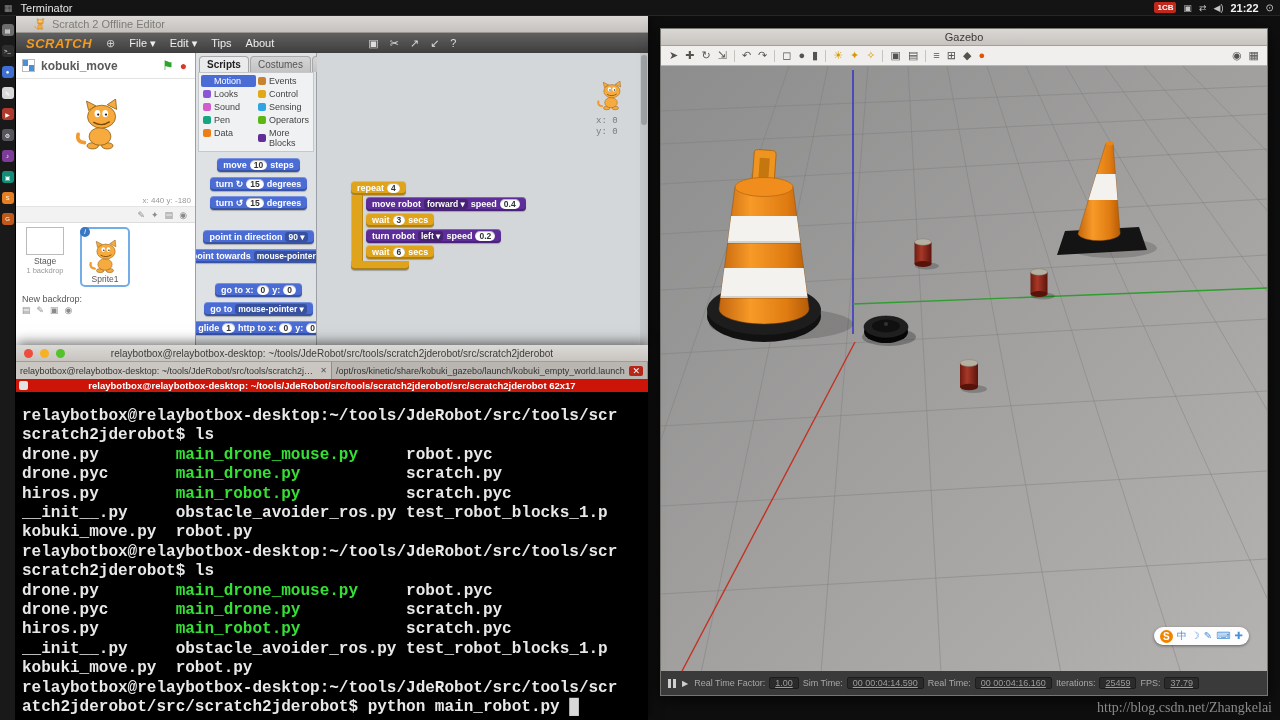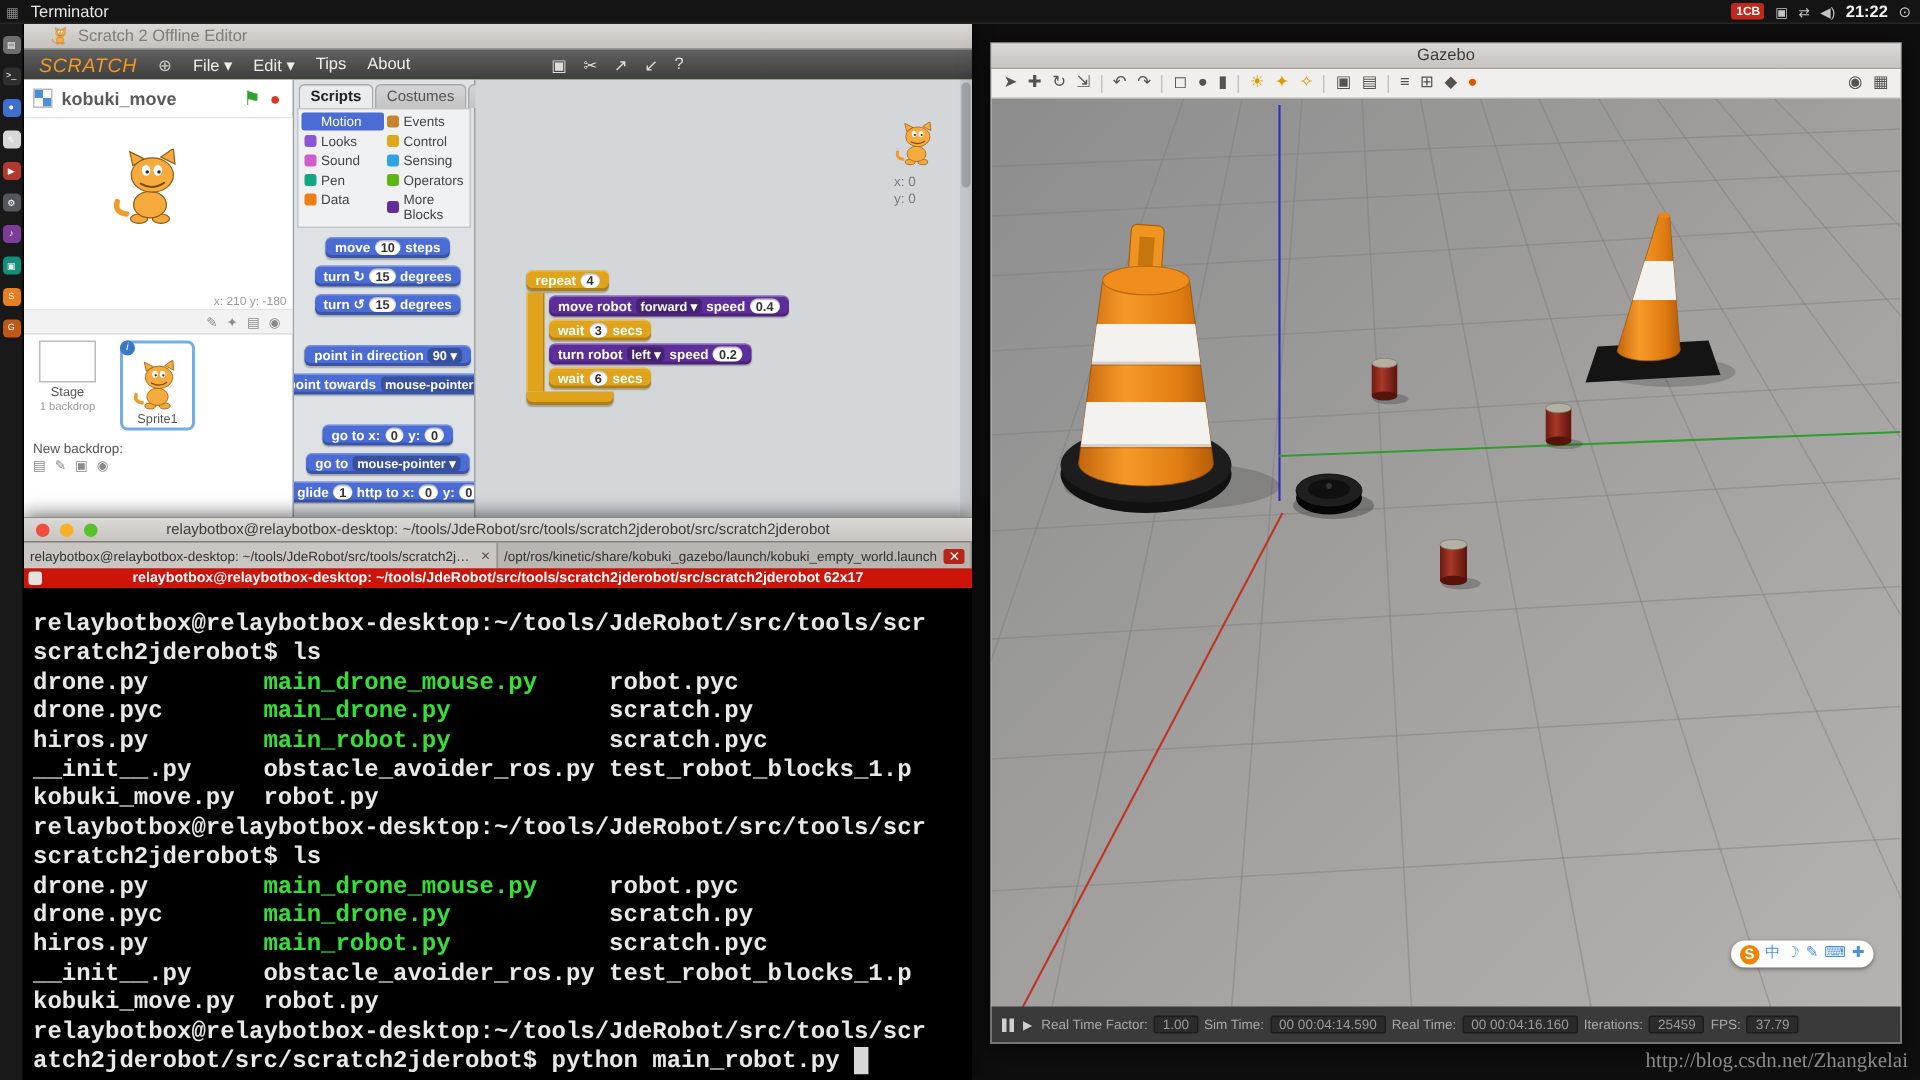--- a/index.html
+++ b/index.html
@@ -27,21 +27,21 @@
 
   
   #scratch{position:absolute;left:16px;top:16px;width:632px;height:329px;background:#b8bcc0;
     box-shadow:2px 2px 10px rgba(0,0,0,.55);z-index:10;}
   .sc-titlebar{height:17px;background:linear-gradient(#dbd9d5,#c5c2be);border-bottom:1px solid #9a9792;
     display:flex;align-items:center;font-size:11px;color:#7f7b76;}
   .sc-titlebar svg{margin-left:18px;}
   .sc-titlebar .t{margin-left:6px;}
   .sc-menubar{height:20px;background:linear-gradient(#606060,#3e3e3e);display:flex;align-items:center;
     color:#eee;font-size:11px;gap:14px;padding-left:10px;}
-  .sc-logo{color:#f39a1f;font-weight:normal;font-size:13px;font-style:italic;letter-spacing:.5px;}
+  .sc-logo{color:#f39a1f;font-weight:bold;font-size:13px;font-style:italic;letter-spacing:.5px;}
   .sc-globe{color:#ccc;font-size:11px;}
   .menu-item{cursor:default;}
   .sc-toolbar-icons{display:flex;gap:11px;margin-left:80px;color:#ddd;font-size:11px;}
   .sc-content{position:absolute;left:0;top:37px;width:632px;height:292px;display:flex;background:#4d7c0f;}
 
   .stage-panel{width:180px;background:#fff;border-right:1px solid #9aa0a6;display:flex;flex-direction:column;flex:none;}
   .stage-header{height:26px;display:flex;align-items:center;padding:0 8px 0 6px;gap:6px;border-bottom:1px solid #e4e4e4;}
   .checker{width:13px;height:13px;flex:none;border:1px solid #bbb;
     background:conic-gradient(#fff 0 25%,#4a90d9 0 50%,#fff 0 75%,#4a90d9 0);}
   .sprite-name{font-size:12px;font-weight:bold;color:#5a5a5a;flex:1;overflow:hidden;white-space:nowrap;}
@@ -89,21 +89,21 @@
     text-align:center;box-shadow:inset 0 1px 1px rgba(0,0,0,.3);}
   .dd{background:rgba(0,0,0,.25);border-radius:3px;padding:0 3px;font-size:8.5px;}
 
   .script-area{flex:1;position:relative;background:#d4d7d9;overflow:hidden;}
   .script-stack{position:absolute;left:34px;top:124px;}
   .repeat-row{display:flex;}
   .repeat-arm{width:12px;background:#dfa41c;box-shadow:inset -1px 0 rgba(0,0,0,.18), inset 1px 0 rgba(255,255,255,.2);}
   .repeat-body{padding:2px 0 2px 3px;display:flex;flex-direction:column;gap:2px;align-items:flex-start;}
   .repeat-foot{width:58px;height:9px;background:#dfa41c;border-radius:0 0 4px 4px;
     box-shadow:inset 0 -2px rgba(0,0,0,.22), 0 1px 1px rgba(0,0,0,.25);}
-  .corner-sprite{position:absolute;right:14px;top:28px;text-align:center;}
+  .corner-sprite{position:absolute;right:14px;top:28px;text-align:center;font-family:Liberation Mono, monospace;}
   .corner-coords{font-size:9px;color:#7a7a7a;line-height:11px;text-align:left;}
   .sc-scrollbar{width:8px;background:#c6c9cb;position:relative;flex:none;}
   .sc-scrollbar .thumb{position:absolute;top:2px;left:1px;width:6px;height:70px;background:#9fa3a5;border-radius:3px;}
 
   
   #terminal{position:absolute;left:16px;top:345px;width:632px;height:375px;background:#000;
     box-shadow:0 -2px 12px rgba(0,0,0,.6);z-index:20;}
   .t-titlebar{height:17px;background:linear-gradient(#dcdad6,#c7c4c0);display:flex;align-items:center;
     font-size:10px;color:#3c3c3c;position:relative;border-bottom:1px solid #a09d99;}
   .t-dots{display:flex;gap:7px;margin-left:8px;z-index:2;}
@@ -137,21 +137,21 @@
   .g-tool{cursor:default;line-height:1;}
   .g-tb-right{margin-left:auto;display:flex;gap:7px;}
   .g-viewport{position:absolute;left:0;top:37px;width:606px;height:607px;display:block;}
   .g-statusbar{position:absolute;left:0;bottom:0;width:606px;height:24px;background:#3a3a3a;display:flex;
     align-items:center;gap:4px;padding:0 7px;font-size:9px;color:#a8a8a8;white-space:nowrap;overflow:hidden;}
   .g-pause{display:flex;gap:2px;margin-right:2px;}
   .g-pause i{display:block;width:3px;height:9px;background:#cfcfcf;}
   .g-step{color:#cfcfcf;font-size:8px;margin-right:2px;}
   .g-lbl{flex:none;}
   .g-box{background:#2b2b2b;border:1px solid #1d1d1d;border-radius:2px;padding:0 5px;color:#9c9c9c;
-    font-size:9px;text-align:left;flex:none;}
+    font-size:9px;text-align:left;flex:none;text-decoration:underline;}
   .ime{position:absolute;right:18px;bottom:50px;height:18px;background:#fdfdfd;border-radius:9px;
     box-shadow:0 1px 3px rgba(0,0,0,.45);display:flex;align-items:center;gap:4px;padding:0 6px;z-index:5;}
   .ime-logo{width:13px;height:13px;border-radius:50%;background:#f08300;color:#fff;font-size:10px;
     font-weight:bold;line-height:13px;text-align:center;}
   .ime-ic{font-size:10px;color:#4a90d9;line-height:1;}
 
   #watermark{position:absolute;right:8px;top:700px;font-size:14px;color:#8a8a8a;
     font-family:"Liberation Serif",serif;z-index:60;}
 </style>
 </head>
@@ -236,21 +236,21 @@
         <div class="stage-header">
           <span class="checker"></span>
           <span class="sprite-name">kobuki_move</span>
           <span class="flag">⚑</span>
           <span class="stopbtn">●</span>
         </div>
         <div class="stage-view">
           <svg class="stage-cat" width="52" height="52">
               <use href="#cat"></use>
             </svg>
-          <span class="stage-coords">x: 210  y: -180</span>
+          <span class="stage-coords">x: 440  y: -180</span>
         </div>
         <div class="stage-toolbar">
             <span>✎</span>
             <span>✦</span>
             <span>▤</span>
             <span>◉</span>
           </div>
         <div class="thumbs">
           <div class="stage-thumb">
             <span class="box"></span>

